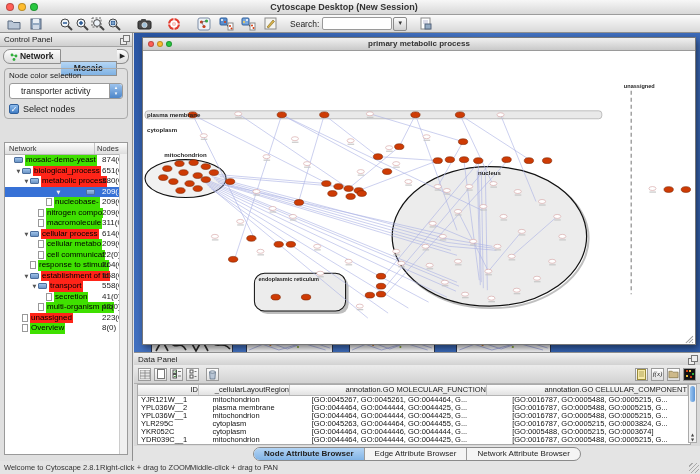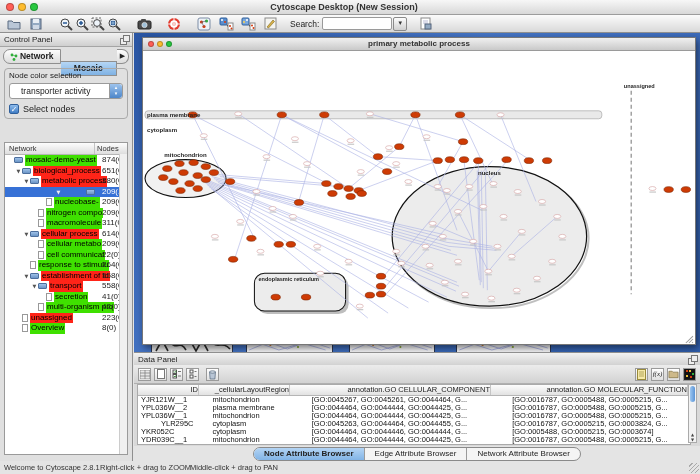--- a/index.html
+++ b/index.html
@@ -731,22 +731,22 @@
             <rect x="1" y="6" width="2" height="2" fill="#e8c23a"></rect>
             <rect x="5" y="7" width="2" height="2" fill="#d23b10"></rect>
           </svg>
       </span>
     </div>
   </div>
   <div class="dtable">
     <div class="dhead" id="dp-head">
         <div style="width: 60px;">ID</div>
         <div style="width: 90px;">_cellularLayoutRegion</div>
+        <div style="width: 196px;">annotation.GO MOLECULAR_FUNCTION</div>
         <div style="width: 200px;">annotation.GO CELLULAR_COMPONENT</div>
-        <div style="width: 196px;">annotation.GO MOLECULAR_FUNCTION</div>
       </div>
     <div id="dp-body">
         <div class="drow">
           <div style="width: 60px;">YJR121W__1</div>
           <div style="width: 90px;">mitochondrion</div>
           <div style="width: 200px;">[GO:0045267, GO:0045261, GO:0044464, G...</div>
           <div style="width: 196px;">[GO:0016787, GO:0005488, GO:0005215, G...</div>
         </div>
         <div class="drow">
           <div style="width: 60px;">YPL036W__2</div>
@@ -754,21 +754,21 @@
           <div style="width: 200px;">[GO:0044464, GO:0044444, GO:0044425, G...</div>
           <div style="width: 196px;">[GO:0016787, GO:0005488, GO:0005215, G...</div>
         </div>
         <div class="drow">
           <div style="width: 60px;">YPL036W__1</div>
           <div style="width: 90px;">mitochondrion</div>
           <div style="width: 200px;">[GO:0044464, GO:0044444, GO:0044425, G...</div>
           <div style="width: 196px;">[GO:0016787, GO:0005488, GO:0005215, G...</div>
         </div>
         <div class="drow">
-          <div style="width: 60px; text-align: right;">YLR295C</div>
+          <div style="width: 60px;">YLR295C</div>
           <div style="width: 90px;">cytoplasm</div>
           <div style="width: 200px;">[GO:0045263, GO:0044464, GO:0044455, G...</div>
           <div style="width: 196px;">[GO:0016787, GO:0005215, GO:0003824, G...</div>
         </div>
         <div class="drow">
           <div style="width: 60px;">YKR052C</div>
           <div style="width: 90px;">cytoplasm</div>
           <div style="width: 200px;">[GO:0044464, GO:0044446, GO:0044444, G...</div>
           <div style="width: 196px;">[GO:0005488, GO:0005215, GO:0003674]</div>
         </div>

